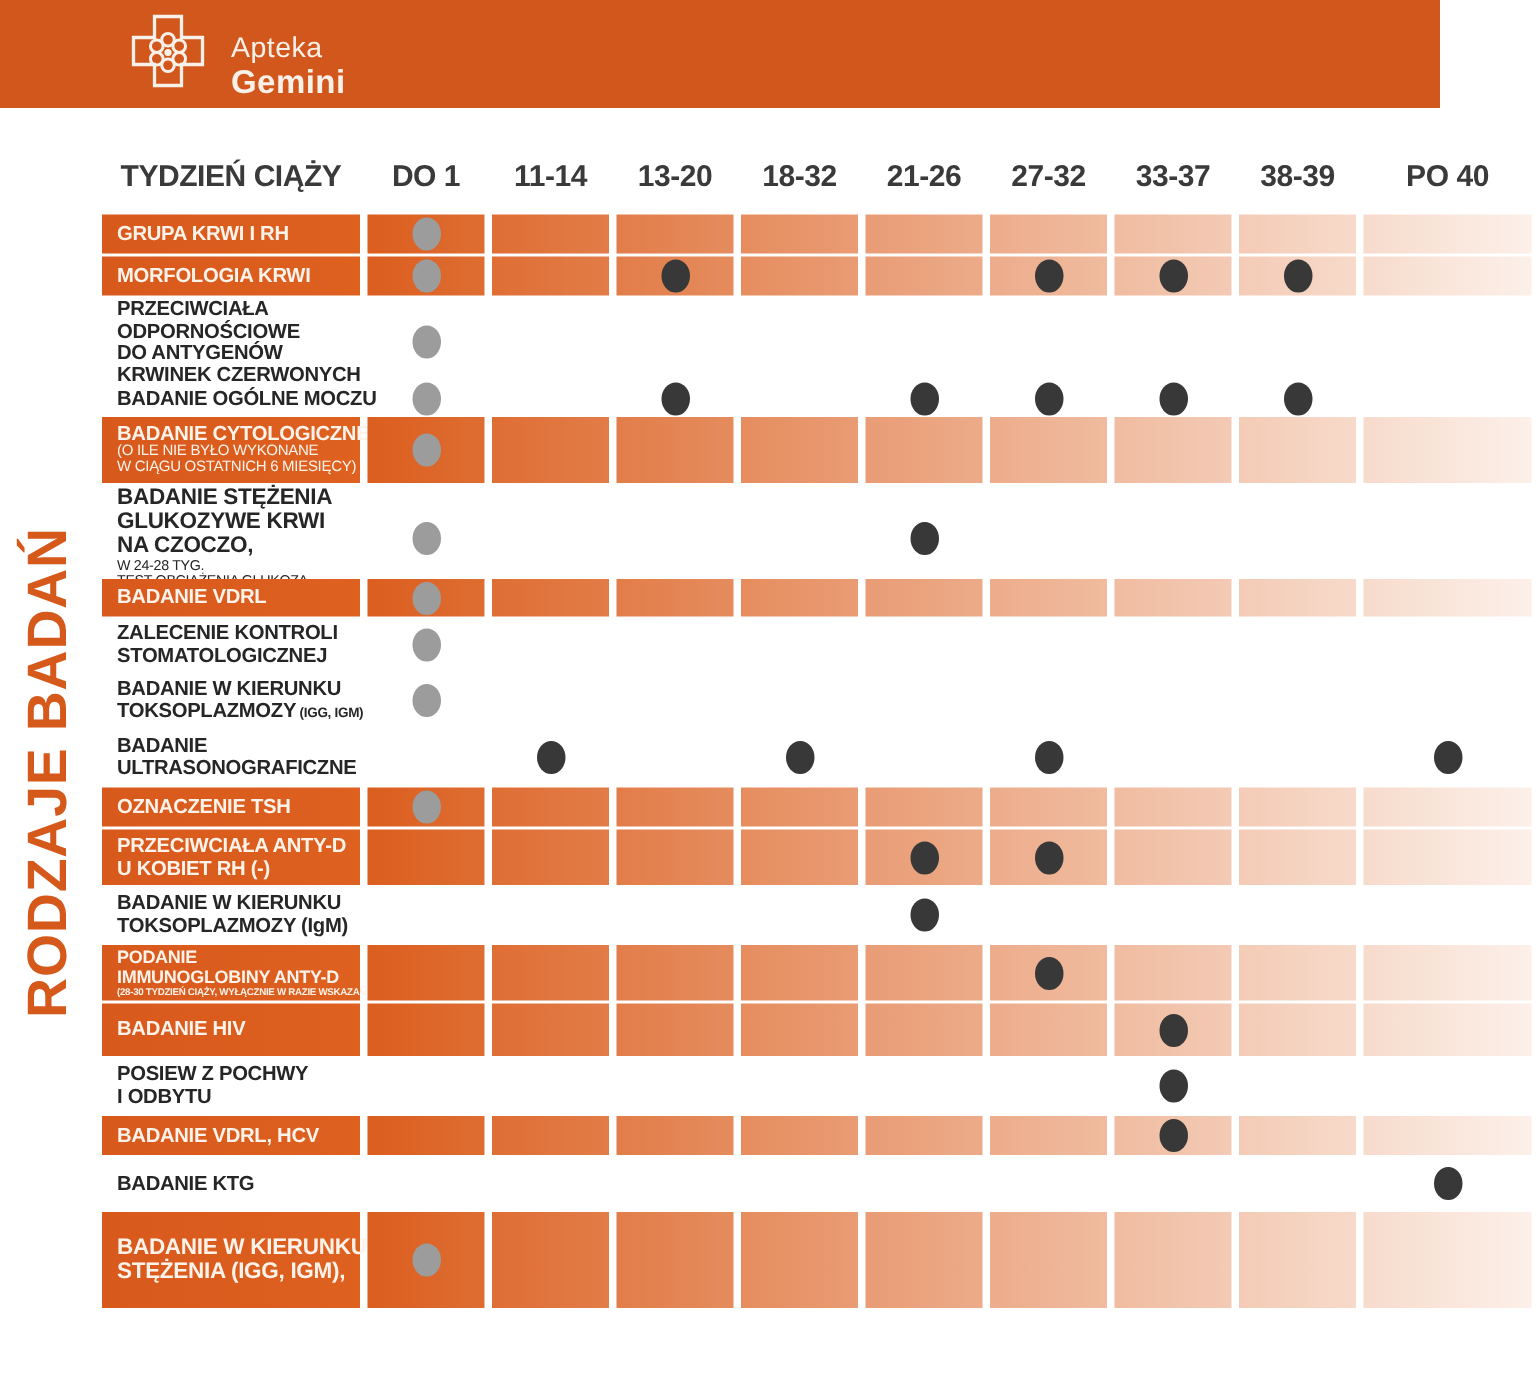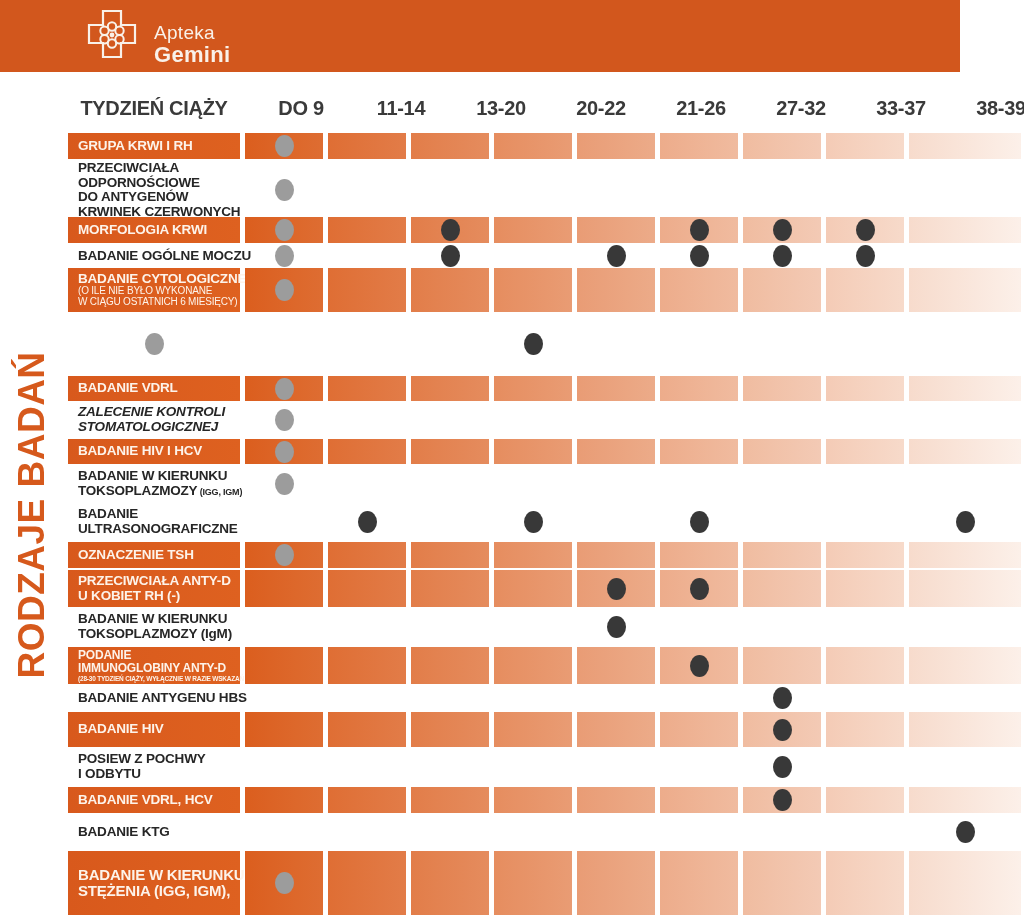--- a/index.html
+++ b/index.html
@@ -25,22 +25,22 @@
   
   .side-label{
     position:absolute;left:-143px;top:491px;width:350px;height:48px;
     transform:rotate(-90deg);
     display:flex;align-items:center;justify-content:center;
     color:#d6591c;font-size:37px;font-weight:700;letter-spacing:.5px;white-space:nowrap;
   }
   
   .grid-area{position:absolute;left:68px;top:91px;width:953px;}
   .head-row{
-    display:grid;grid-template-columns:172px repeat(8,78px) 112px;column-gap:22px;
-    height:34px;margin-bottom:8px;align-items:center;
+    display:grid;grid-template-columns:172px repeat(8,78px) 112px;column-gap:5px;
+    height:34px;margin-bottom:8px;align-items:center;margin-top:10px;
   }
   .head-cell{
     text-align:center;font-size:20px;font-weight:700;color:#3a3a3a;
     letter-spacing:-0.3px;white-space:nowrap;
   }
   .rows{display:flex;flex-direction:column;gap:2px;}
   .row{display:grid;grid-template-columns:172px repeat(8,78px) 112px;column-gap:5px;}
   .label{
     display:flex;flex-direction:column;justify-content:center;
     padding-left:10px;box-sizing:border-box;min-width:0;
@@ -86,24 +86,24 @@
         <div class="brand-line2">Gemini</div>
       </span>
     </div>
   </div>
 
   <div class="side-label">RODZAJE BADAŃ</div>
 
   <div class="grid-area">
     <div class="head-row">
       <span class="head-cell">TYDZIEŃ CIĄŻY</span>
-      <span class="head-cell">DO 9</span>
+      <span class="head-cell">DO 1</span>
       <span class="head-cell">11-14</span>
       <span class="head-cell">13-20</span>
-      <span class="head-cell">20-22</span>
+      <span class="head-cell">18-32</span>
       <span class="head-cell">21-26</span>
       <span class="head-cell">27-32</span>
       <span class="head-cell">33-37</span>
       <span class="head-cell">38-39</span>
       <span class="head-cell">PO 40</span>
     </div>
     <div class="rows">
         <div class="row orange" style="height: 26px;">
     <div class="label">
             <div class="line main">GRUPA KRWI I RH</div>
@@ -113,63 +113,63 @@
           </div>
           <div class="cell" style="background: linear-gradient(90deg, rgb(223, 110, 52), rgb(226, 124, 72));"></div>
           <div class="cell" style="background: linear-gradient(90deg, rgb(226, 125, 73), rgb(229, 140, 94));"></div>
           <div class="cell" style="background: linear-gradient(90deg, rgb(230, 141, 95), rgb(233, 156, 116));"></div>
           <div class="cell" style="background: linear-gradient(90deg, rgb(233, 156, 117), rgb(236, 171, 137));"></div>
           <div class="cell" style="background: linear-gradient(90deg, rgb(237, 172, 139), rgb(240, 187, 159));"></div>
           <div class="cell" style="background: linear-gradient(90deg, rgb(240, 188, 160), rgb(243, 202, 181));"></div>
           <div class="cell" style="background: linear-gradient(90deg, rgb(244, 203, 182), rgb(247, 218, 202));"></div>
           <div class="cell" style="background: linear-gradient(90deg, rgb(247, 219, 204), rgb(252, 240, 233));"></div>
         </div>
+        <div class="row orange" style="height: 26px;">
+    <div class="label">
+            <div class="line main">MORFOLOGIA KRWI</div>
+          </div>
+  <div class="cell" style="background: linear-gradient(90deg, rgb(219, 94, 30), rgb(222, 109, 50));">
+            <div class="dot gray"></div>
+          </div>
+          <div class="cell" style="background: linear-gradient(90deg, rgb(223, 110, 52), rgb(226, 124, 72));"></div>
+          <div class="cell" style="background: linear-gradient(90deg, rgb(226, 125, 73), rgb(229, 140, 94));">
+            <div class="dot dark"></div>
+          </div>
+          <div class="cell" style="background: linear-gradient(90deg, rgb(230, 141, 95), rgb(233, 156, 116));"></div>
+          <div class="cell" style="background: linear-gradient(90deg, rgb(233, 156, 117), rgb(236, 171, 137));"></div>
+          <div class="cell" style="background: linear-gradient(90deg, rgb(237, 172, 139), rgb(240, 187, 159));">
+            <div class="dot dark"></div>
+          </div>
+          <div class="cell" style="background: linear-gradient(90deg, rgb(240, 188, 160), rgb(243, 202, 181));">
+            <div class="dot dark"></div>
+          </div>
+          <div class="cell" style="background: linear-gradient(90deg, rgb(244, 203, 182), rgb(247, 218, 202));">
+            <div class="dot dark"></div>
+          </div>
+          <div class="cell" style="background: linear-gradient(90deg, rgb(247, 219, 204), rgb(252, 240, 233));"></div>
+        </div>
         <div class="row plain" style="height: 54px;">
     <div class="label">
             <div class="line main">PRZECIWCIAŁA</div>
             <div class="line main">ODPORNOŚCIOWE</div>
             <div class="line main">DO ANTYGENÓW</div>
             <div class="line main">KRWINEK CZERWONYCH</div>
           </div>
   <div class="cell">
             <div class="dot gray"></div>
           </div>
           <div class="cell"></div>
           <div class="cell"></div>
           <div class="cell"></div>
           <div class="cell"></div>
           <div class="cell"></div>
           <div class="cell"></div>
           <div class="cell"></div>
           <div class="cell"></div>
         </div>
-        <div class="row orange" style="height: 26px;">
-    <div class="label">
-            <div class="line main">MORFOLOGIA KRWI</div>
-          </div>
-  <div class="cell" style="background: linear-gradient(90deg, rgb(219, 94, 30), rgb(222, 109, 50));">
-            <div class="dot gray"></div>
-          </div>
-          <div class="cell" style="background: linear-gradient(90deg, rgb(223, 110, 52), rgb(226, 124, 72));"></div>
-          <div class="cell" style="background: linear-gradient(90deg, rgb(226, 125, 73), rgb(229, 140, 94));">
-            <div class="dot dark"></div>
-          </div>
-          <div class="cell" style="background: linear-gradient(90deg, rgb(230, 141, 95), rgb(233, 156, 116));"></div>
-          <div class="cell" style="background: linear-gradient(90deg, rgb(233, 156, 117), rgb(236, 171, 137));"></div>
-          <div class="cell" style="background: linear-gradient(90deg, rgb(237, 172, 139), rgb(240, 187, 159));">
-            <div class="dot dark"></div>
-          </div>
-          <div class="cell" style="background: linear-gradient(90deg, rgb(240, 188, 160), rgb(243, 202, 181));">
-            <div class="dot dark"></div>
-          </div>
-          <div class="cell" style="background: linear-gradient(90deg, rgb(244, 203, 182), rgb(247, 218, 202));">
-            <div class="dot dark"></div>
-          </div>
-          <div class="cell" style="background: linear-gradient(90deg, rgb(247, 219, 204), rgb(252, 240, 233));"></div>
-        </div>
         <div class="row plain" style="height: 21px;">
     <div class="label">
             <div class="line main">BADANIE OGÓLNE MOCZU</div>
           </div>
   <div class="cell">
             <div class="dot gray"></div>
           </div>
           <div class="cell"></div>
           <div class="cell">
             <div class="dot dark"></div>
@@ -201,20 +201,27 @@
           <div class="cell" style="background: linear-gradient(90deg, rgb(223, 110, 52), rgb(226, 124, 72));"></div>
           <div class="cell" style="background: linear-gradient(90deg, rgb(226, 125, 73), rgb(229, 140, 94));"></div>
           <div class="cell" style="background: linear-gradient(90deg, rgb(230, 141, 95), rgb(233, 156, 116));"></div>
           <div class="cell" style="background: linear-gradient(90deg, rgb(233, 156, 117), rgb(236, 171, 137));"></div>
           <div class="cell" style="background: linear-gradient(90deg, rgb(237, 172, 139), rgb(240, 187, 159));"></div>
           <div class="cell" style="background: linear-gradient(90deg, rgb(240, 188, 160), rgb(243, 202, 181));"></div>
           <div class="cell" style="background: linear-gradient(90deg, rgb(244, 203, 182), rgb(247, 218, 202));"></div>
           <div class="cell" style="background: linear-gradient(90deg, rgb(247, 219, 204), rgb(252, 240, 233));"></div>
         </div>
         <div class="row plain" style="height: 60px;">
+    <div class="label">
+            <div class="line big">BADANIE STĘŻENIA</div>
+            <div class="line big">GLUKOZYWE KRWI</div>
+            <div class="line big">NA CZOCZO,</div>
+            <div class="line small">W 24-28 TYG.</div>
+            <div class="line small">TEST OBCIĄŻENIA GLUKOZĄ</div>
+          </div>
   <div class="cell">
             <div class="dot gray"></div>
           </div>
           <div class="cell"></div>
           <div class="cell"></div>
           <div class="cell"></div>
           <div class="cell">
             <div class="dot dark"></div>
           </div>
           <div class="cell"></div>
@@ -231,52 +238,36 @@
           </div>
           <div class="cell" style="background: linear-gradient(90deg, rgb(223, 110, 52), rgb(226, 124, 72));"></div>
           <div class="cell" style="background: linear-gradient(90deg, rgb(226, 125, 73), rgb(229, 140, 94));"></div>
           <div class="cell" style="background: linear-gradient(90deg, rgb(230, 141, 95), rgb(233, 156, 116));"></div>
           <div class="cell" style="background: linear-gradient(90deg, rgb(233, 156, 117), rgb(236, 171, 137));"></div>
           <div class="cell" style="background: linear-gradient(90deg, rgb(237, 172, 139), rgb(240, 187, 159));"></div>
           <div class="cell" style="background: linear-gradient(90deg, rgb(240, 188, 160), rgb(243, 202, 181));"></div>
           <div class="cell" style="background: linear-gradient(90deg, rgb(244, 203, 182), rgb(247, 218, 202));"></div>
           <div class="cell" style="background: linear-gradient(90deg, rgb(247, 219, 204), rgb(252, 240, 233));"></div>
         </div>
-        <div class="row plain" style="height: 34px; font-style: italic;">
+        <div class="row plain" style="height: 34px;">
     <div class="label">
             <div class="line main">ZALECENIE KONTROLI</div>
             <div class="line main">STOMATOLOGICZNEJ</div>
           </div>
   <div class="cell">
             <div class="dot gray"></div>
           </div>
           <div class="cell"></div>
           <div class="cell"></div>
           <div class="cell"></div>
           <div class="cell"></div>
           <div class="cell"></div>
           <div class="cell"></div>
           <div class="cell"></div>
           <div class="cell"></div>
-        </div>
-        <div class="row orange" style="height: 25px;">
-    <div class="label">
-            <div class="line main">BADANIE HIV I HCV</div>
-          </div>
-  <div class="cell" style="background: linear-gradient(90deg, rgb(219, 94, 30), rgb(222, 109, 50));">
-            <div class="dot gray"></div>
-          </div>
-          <div class="cell" style="background: linear-gradient(90deg, rgb(223, 110, 52), rgb(226, 124, 72));"></div>
-          <div class="cell" style="background: linear-gradient(90deg, rgb(226, 125, 73), rgb(229, 140, 94));"></div>
-          <div class="cell" style="background: linear-gradient(90deg, rgb(230, 141, 95), rgb(233, 156, 116));"></div>
-          <div class="cell" style="background: linear-gradient(90deg, rgb(233, 156, 117), rgb(236, 171, 137));"></div>
-          <div class="cell" style="background: linear-gradient(90deg, rgb(237, 172, 139), rgb(240, 187, 159));"></div>
-          <div class="cell" style="background: linear-gradient(90deg, rgb(240, 188, 160), rgb(243, 202, 181));"></div>
-          <div class="cell" style="background: linear-gradient(90deg, rgb(244, 203, 182), rgb(247, 218, 202));"></div>
-          <div class="cell" style="background: linear-gradient(90deg, rgb(247, 219, 204), rgb(252, 240, 233));"></div>
         </div>
         <div class="row plain" style="height: 36px;">
     <div class="label">
             <div class="line main">BADANIE W KIERUNKU</div>
             <div class="line main">TOKSOPLAZMOZY<span class="suffix"> (IGG, IGM)</span></div>
           </div>
   <div class="cell">
             <div class="dot gray"></div>
           </div>
           <div class="cell"></div>
@@ -374,36 +365,20 @@
           <div class="cell" style="background: linear-gradient(90deg, rgb(226, 125, 73), rgb(229, 140, 94));"></div>
           <div class="cell" style="background: linear-gradient(90deg, rgb(230, 141, 95), rgb(233, 156, 116));"></div>
           <div class="cell" style="background: linear-gradient(90deg, rgb(233, 156, 117), rgb(236, 171, 137));"></div>
           <div class="cell" style="background: linear-gradient(90deg, rgb(237, 172, 139), rgb(240, 187, 159));">
             <div class="dot dark"></div>
           </div>
           <div class="cell" style="background: linear-gradient(90deg, rgb(240, 188, 160), rgb(243, 202, 181));"></div>
           <div class="cell" style="background: linear-gradient(90deg, rgb(244, 203, 182), rgb(247, 218, 202));"></div>
           <div class="cell" style="background: linear-gradient(90deg, rgb(247, 219, 204), rgb(252, 240, 233));"></div>
         </div>
-        <div class="row plain" style="height: 24px;">
-    <div class="label">
-            <div class="line main">BADANIE ANTYGENU HBS</div>
-          </div>
-  <div class="cell"></div>
-          <div class="cell"></div>
-          <div class="cell"></div>
-          <div class="cell"></div>
-          <div class="cell"></div>
-          <div class="cell"></div>
-          <div class="cell">
-            <div class="dot dark"></div>
-          </div>
-          <div class="cell"></div>
-          <div class="cell"></div>
-        </div>
         <div class="row orange" style="height: 35px;">
     <div class="label">
             <div class="line main">BADANIE HIV</div>
           </div>
   <div class="cell" style="background: linear-gradient(90deg, rgb(219, 94, 30), rgb(222, 109, 50));"></div>
           <div class="cell" style="background: linear-gradient(90deg, rgb(223, 110, 52), rgb(226, 124, 72));"></div>
           <div class="cell" style="background: linear-gradient(90deg, rgb(226, 125, 73), rgb(229, 140, 94));"></div>
           <div class="cell" style="background: linear-gradient(90deg, rgb(230, 141, 95), rgb(233, 156, 116));"></div>
           <div class="cell" style="background: linear-gradient(90deg, rgb(233, 156, 117), rgb(236, 171, 137));"></div>
           <div class="cell" style="background: linear-gradient(90deg, rgb(237, 172, 139), rgb(240, 187, 159));"></div>

